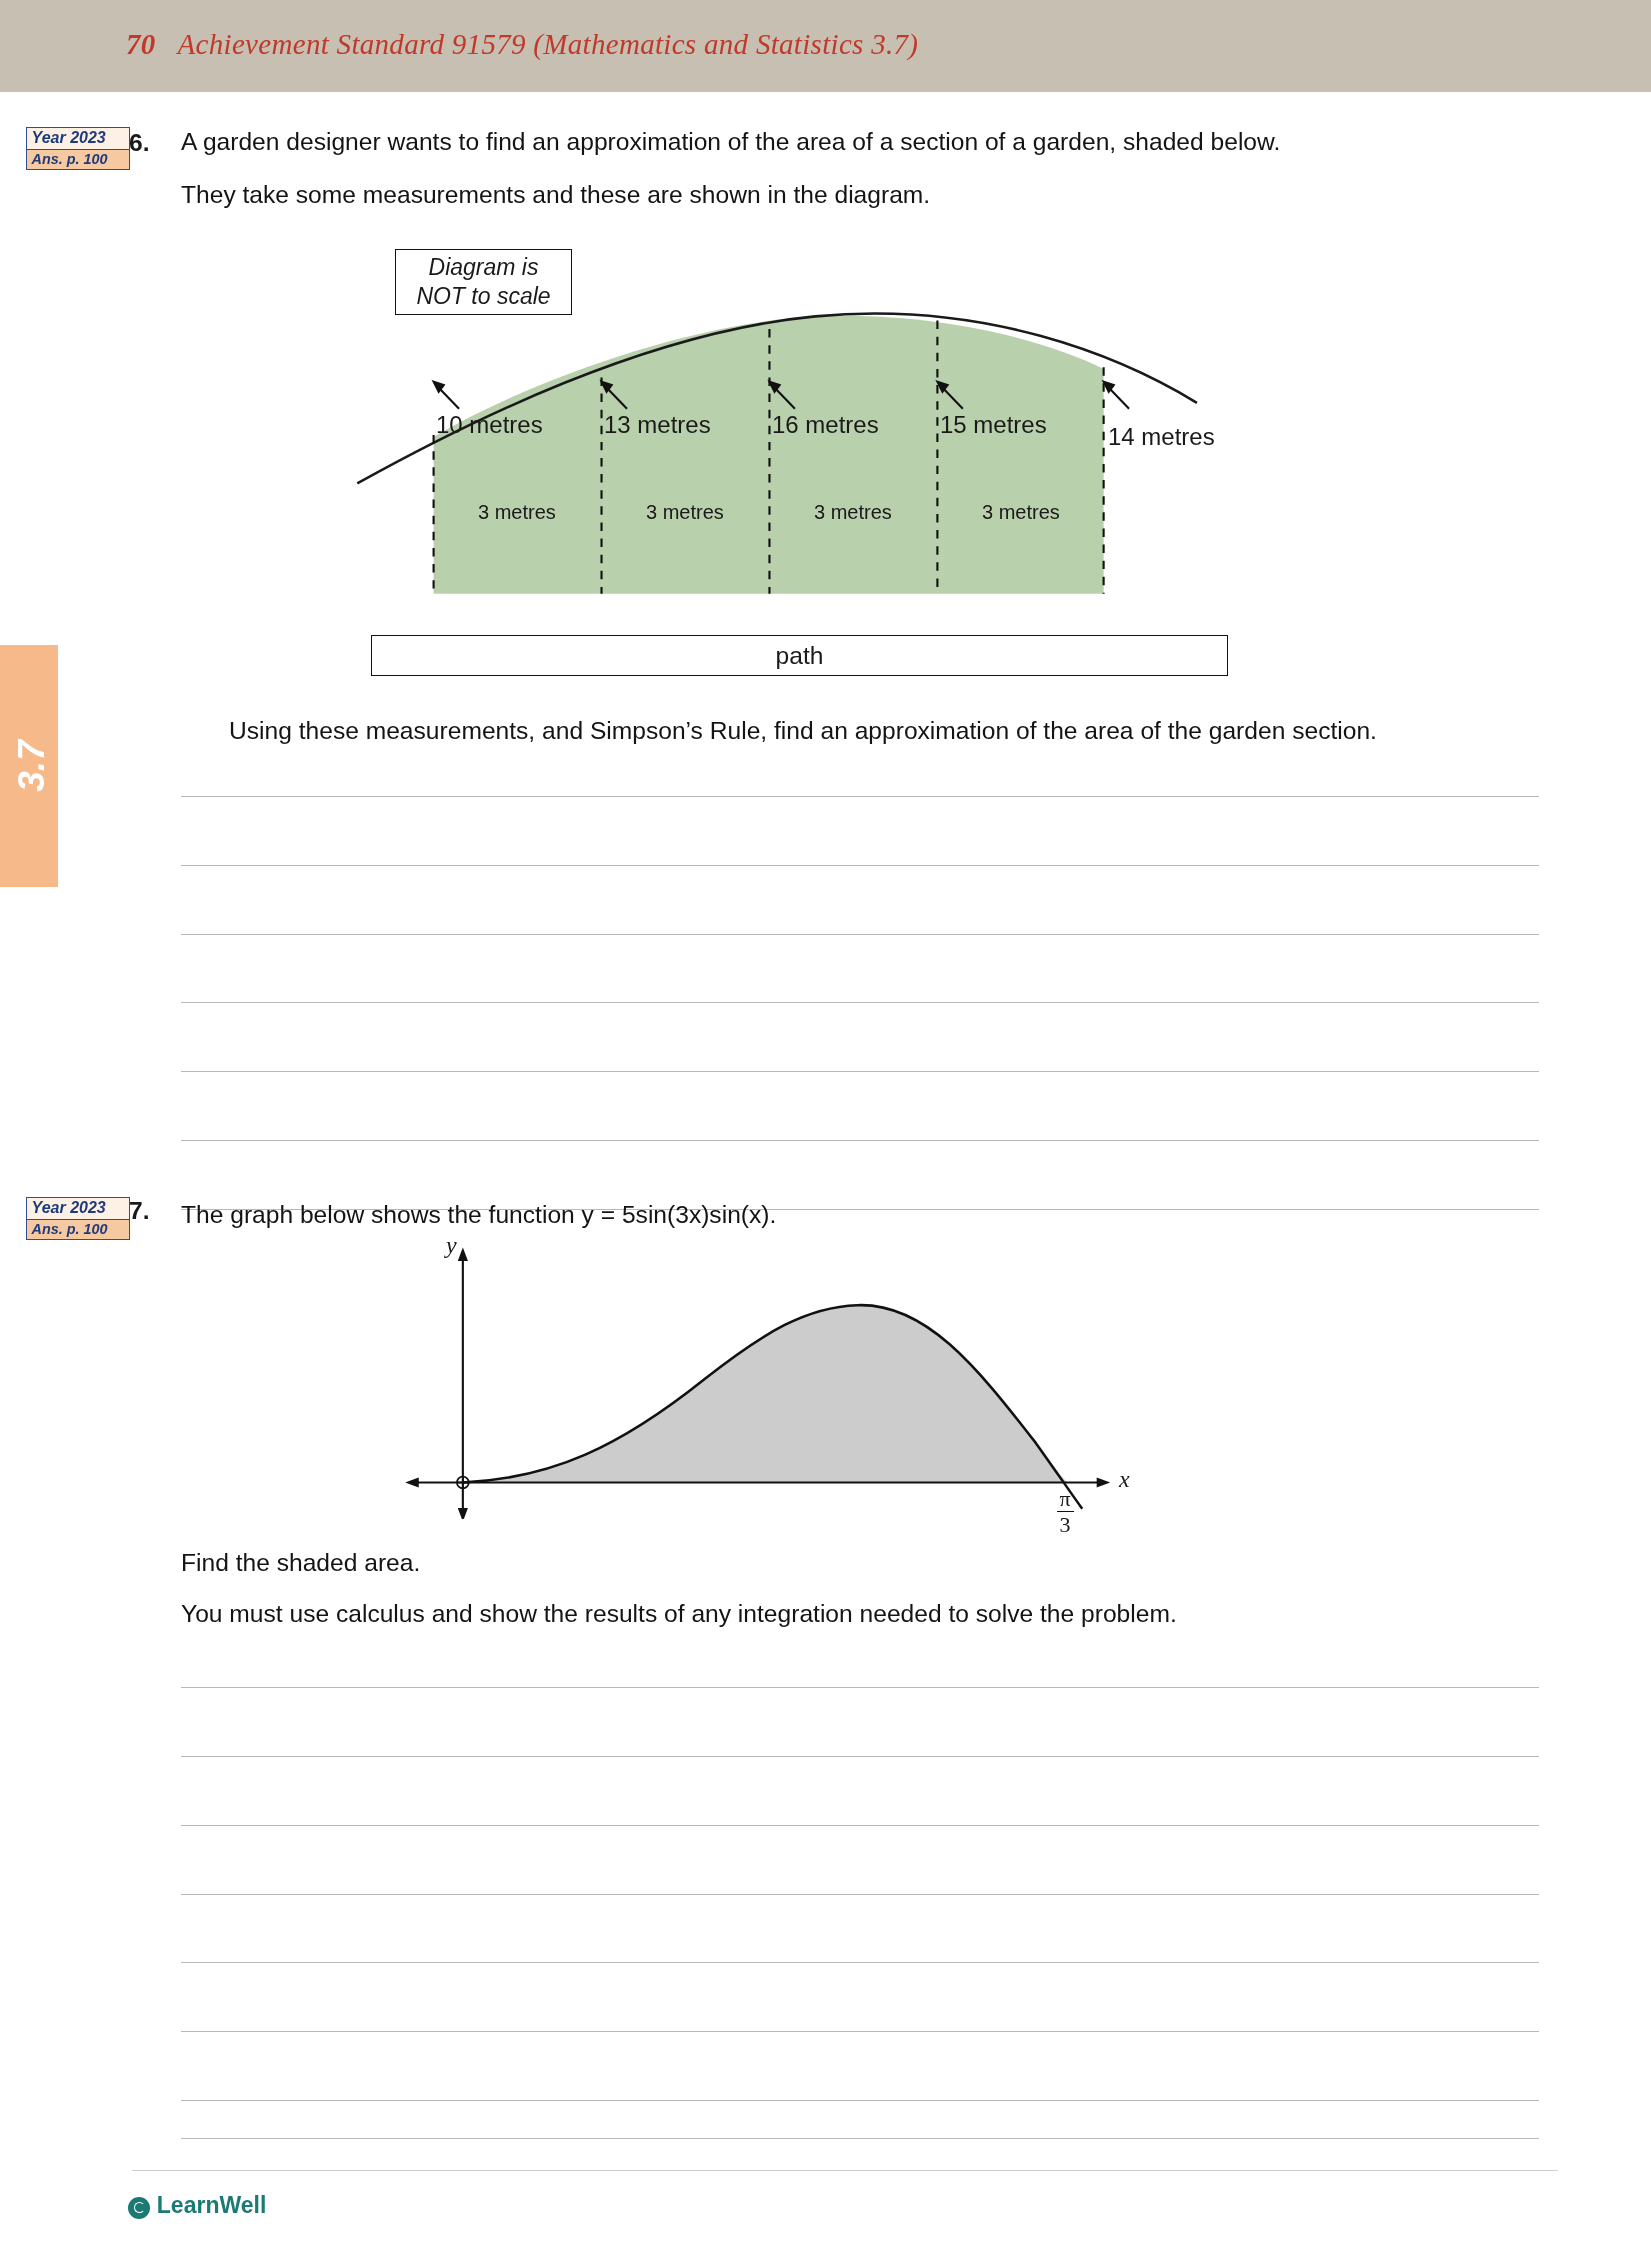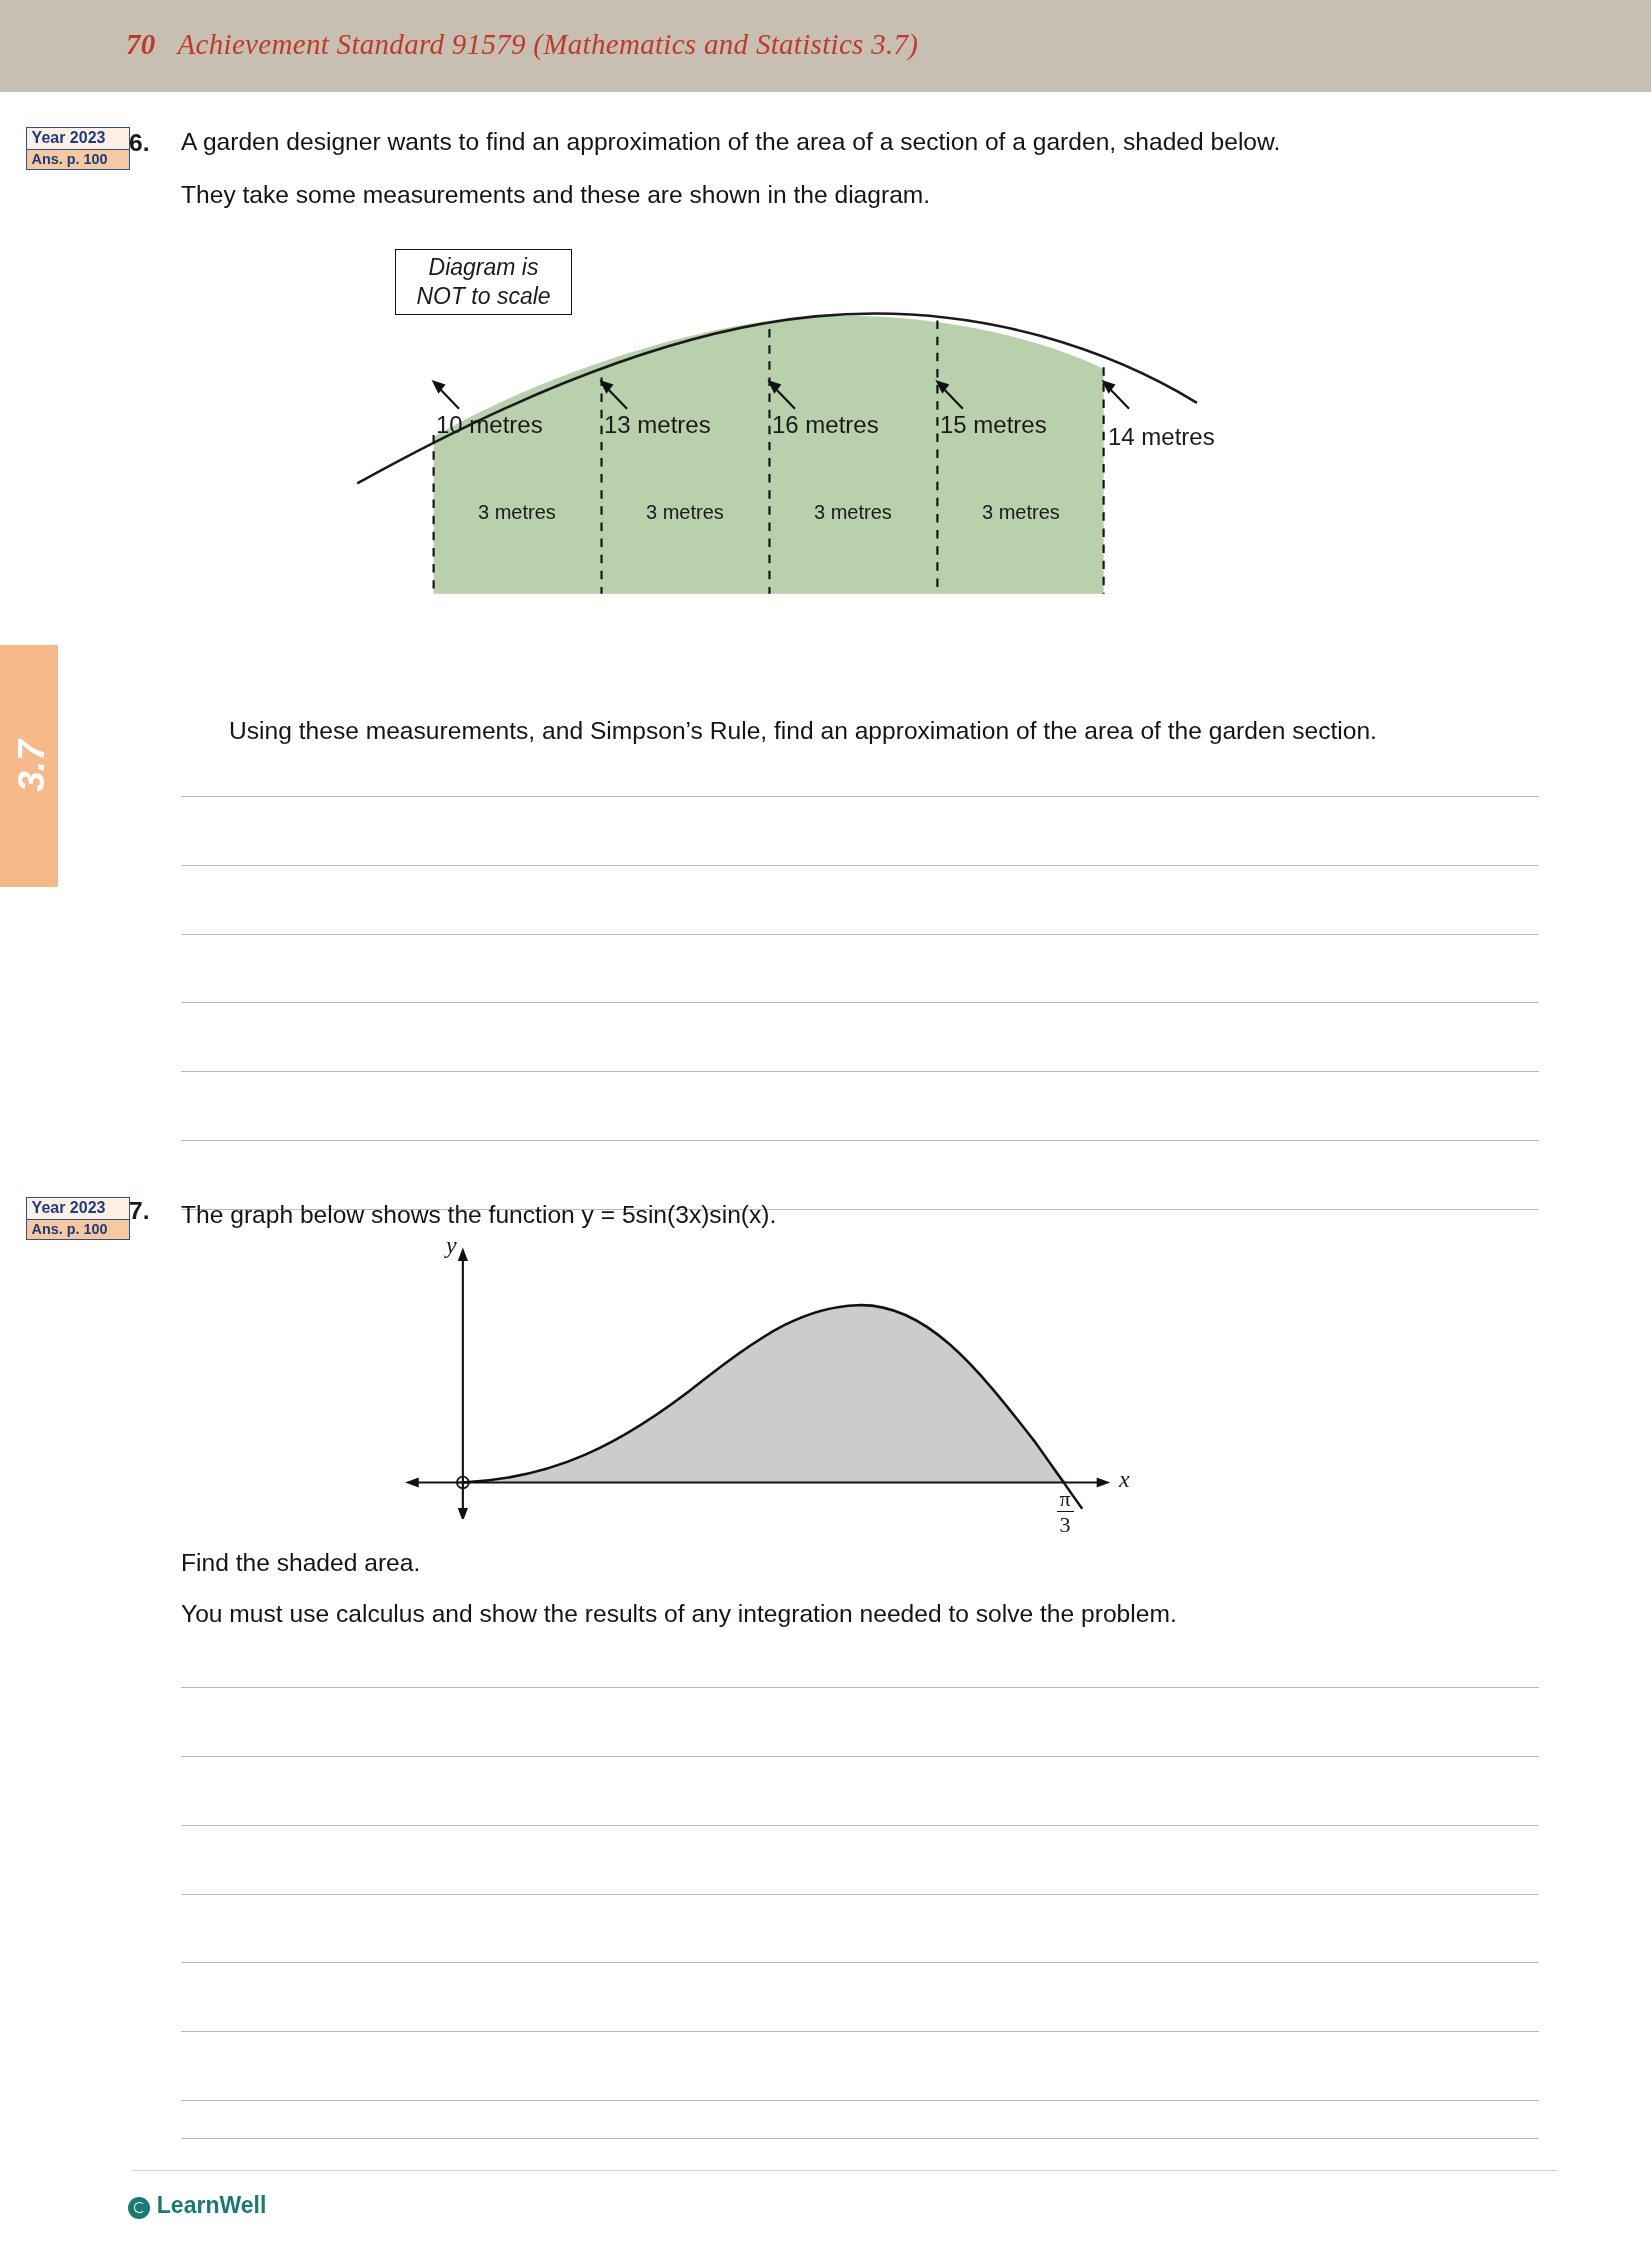--- a/index.html
+++ b/index.html
@@ -60,20 +60,21 @@
     font-weight: bold;
     font-style: italic;
     color: #ffffff;
     font-family: "Liberation Sans", sans-serif;
   }
 
   
   .year-badge {
     position: absolute;
     width: 96px;
+    font-style: italic;
   }
   .year-badge .yr {
     border: 0.8px solid #2e4f8f;
     background: #fdf0e4;
     color: #1e3c7b;
     font-size: 16px;
     font-weight: bold;
     padding: 1.7px 3.4px 2.5px 5.1px;
     line-height: 1.05;
     box-sizing: border-box;
@@ -300,20 +301,23 @@
   <div class="meas-label" style="left:264px; top:182px;">13 metres</div>
   <div class="meas-label" style="left:432px; top:182px;">16 metres</div>
   <div class="meas-label" style="left:600px; top:182px;">15 metres</div>
   <div class="meas-label" style="left:768px; top:194px;">14 metres</div>
 
   <div class="width-label" style="left:138px; top:272px;">3 metres</div>
   <div class="width-label" style="left:306px; top:272px;">3 metres</div>
   <div class="width-label" style="left:474px; top:272px;">3 metres</div>
   <div class="width-label" style="left:642px; top:272px;">3 metres</div>
 
+  <div class="path-box">
+    <span>path</span>
+  </div>
 </div>
 
 <div class="qtext" style="left:189px; top:713px; width:1375px;margin-left:40px;">Using these measurements, and Simpson’s Rule, find an approximation of the area of the garden section.</div>
 
 <div class="rule" style="top:796px;"></div>
 <div class="rule" style="top:865px;"></div>
 <div class="rule" style="top:934px;"></div>
 <div class="rule" style="top:1002px;"></div>
 <div class="rule" style="top:1071px;"></div>
 <div class="rule" style="top:1140px;"></div>

